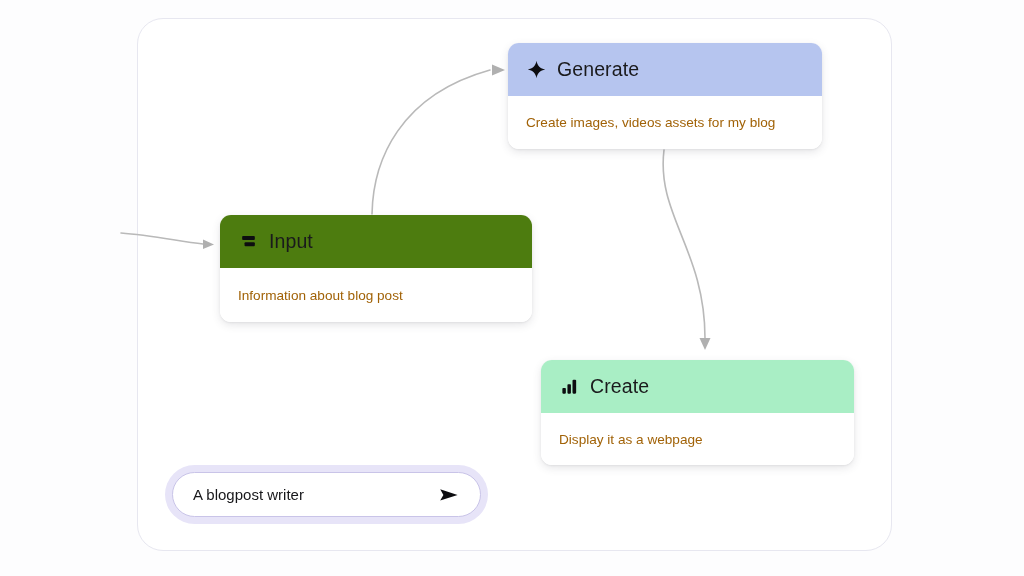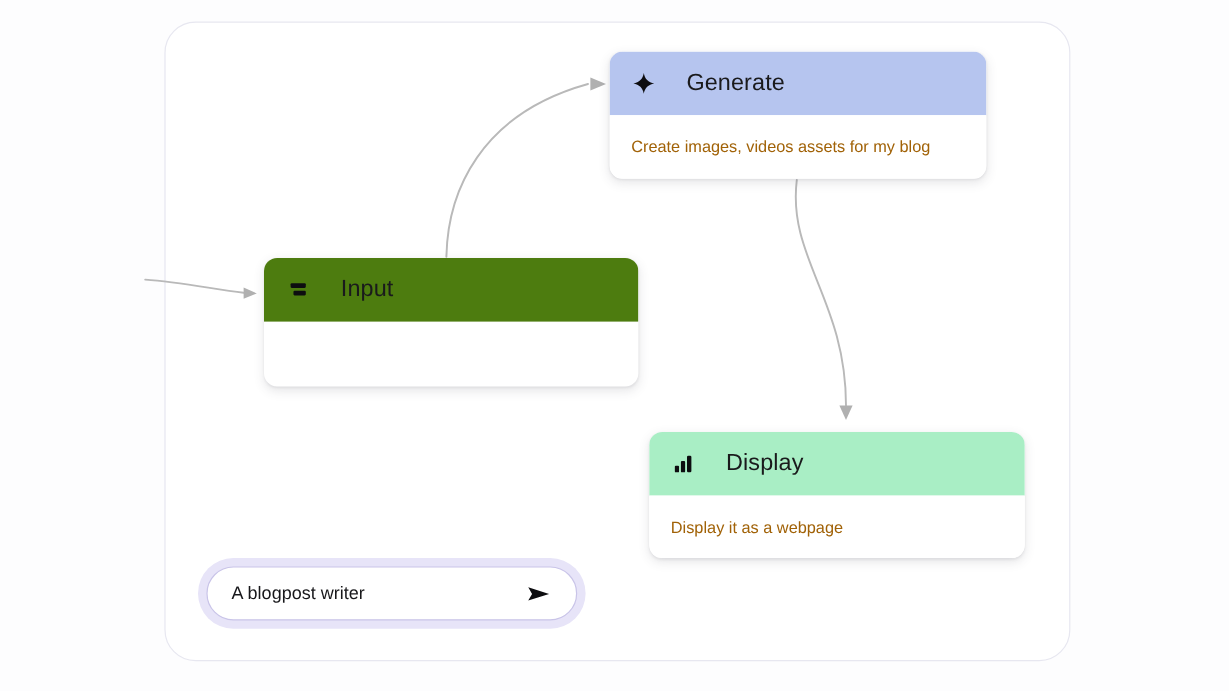--- a/index.html
+++ b/index.html
@@ -52,21 +52,21 @@
     position: absolute;
     background: #ffffff;
     border-radius: 11px;
     box-shadow: 0 3px 9px rgba(60, 60, 80, 0.13),
                 0 1px 2px rgba(60, 60, 80, 0.08);
     overflow: hidden;
   }
   .node-header {
     display: flex;
     align-items: center;
-    gap: 26px;
+    gap: 11px;
     padding: 0 18px;
     box-sizing: border-box;
   }
   .node-title {
     font-size: 19.5px;
     color: #1a1a1c;
     letter-spacing: 0.1px;
     white-space: nowrap;
   }
   .node-body {
@@ -182,33 +182,36 @@
 
 <div class="node" id="node-input">
   <div class="node-header">
     <span class="node-icon">
       <svg width="19" height="19" viewBox="0 0 24 24" xmlns="http://www.w3.org/2000/svg">
         <rect x="4" y="5" width="16" height="5" rx="1.2" fill="#0d0d10"></rect>
         <rect x="7" y="13" width="13" height="5" rx="1.2" fill="#0d0d10"></rect>
       </svg>
     </span>
     <span class="node-title">Input</span>
+  </div>
+  <div class="node-body">
+    <span class="node-desc">Information about blog post</span>
   </div>
 </div>
 
 <div class="node" id="node-output">
   <div class="node-header">
     <span class="node-icon">
       <svg width="19" height="19" viewBox="0 0 24 24" xmlns="http://www.w3.org/2000/svg">
         <rect x="3" y="14" width="4.4" height="7" rx="1" fill="#0d0d10"></rect>
         <rect x="9.4" y="9" width="4.4" height="12" rx="1" fill="#0d0d10"></rect>
         <rect x="15.8" y="3.5" width="4.6" height="17.5" rx="1.3" fill="#0d0d10"></rect>
       </svg>
     </span>
-    <span class="node-title">Display</span>
+    <span class="node-title">Create</span>
   </div>
   <div class="node-body">
     <span class="node-desc">Display it as a webpage</span>
   </div>
 </div>
 
 <div id="prompt-pill">
   <div id="prompt-inner">
     <span id="prompt-text">A blogpost writer</span>
     <span id="send-button">

